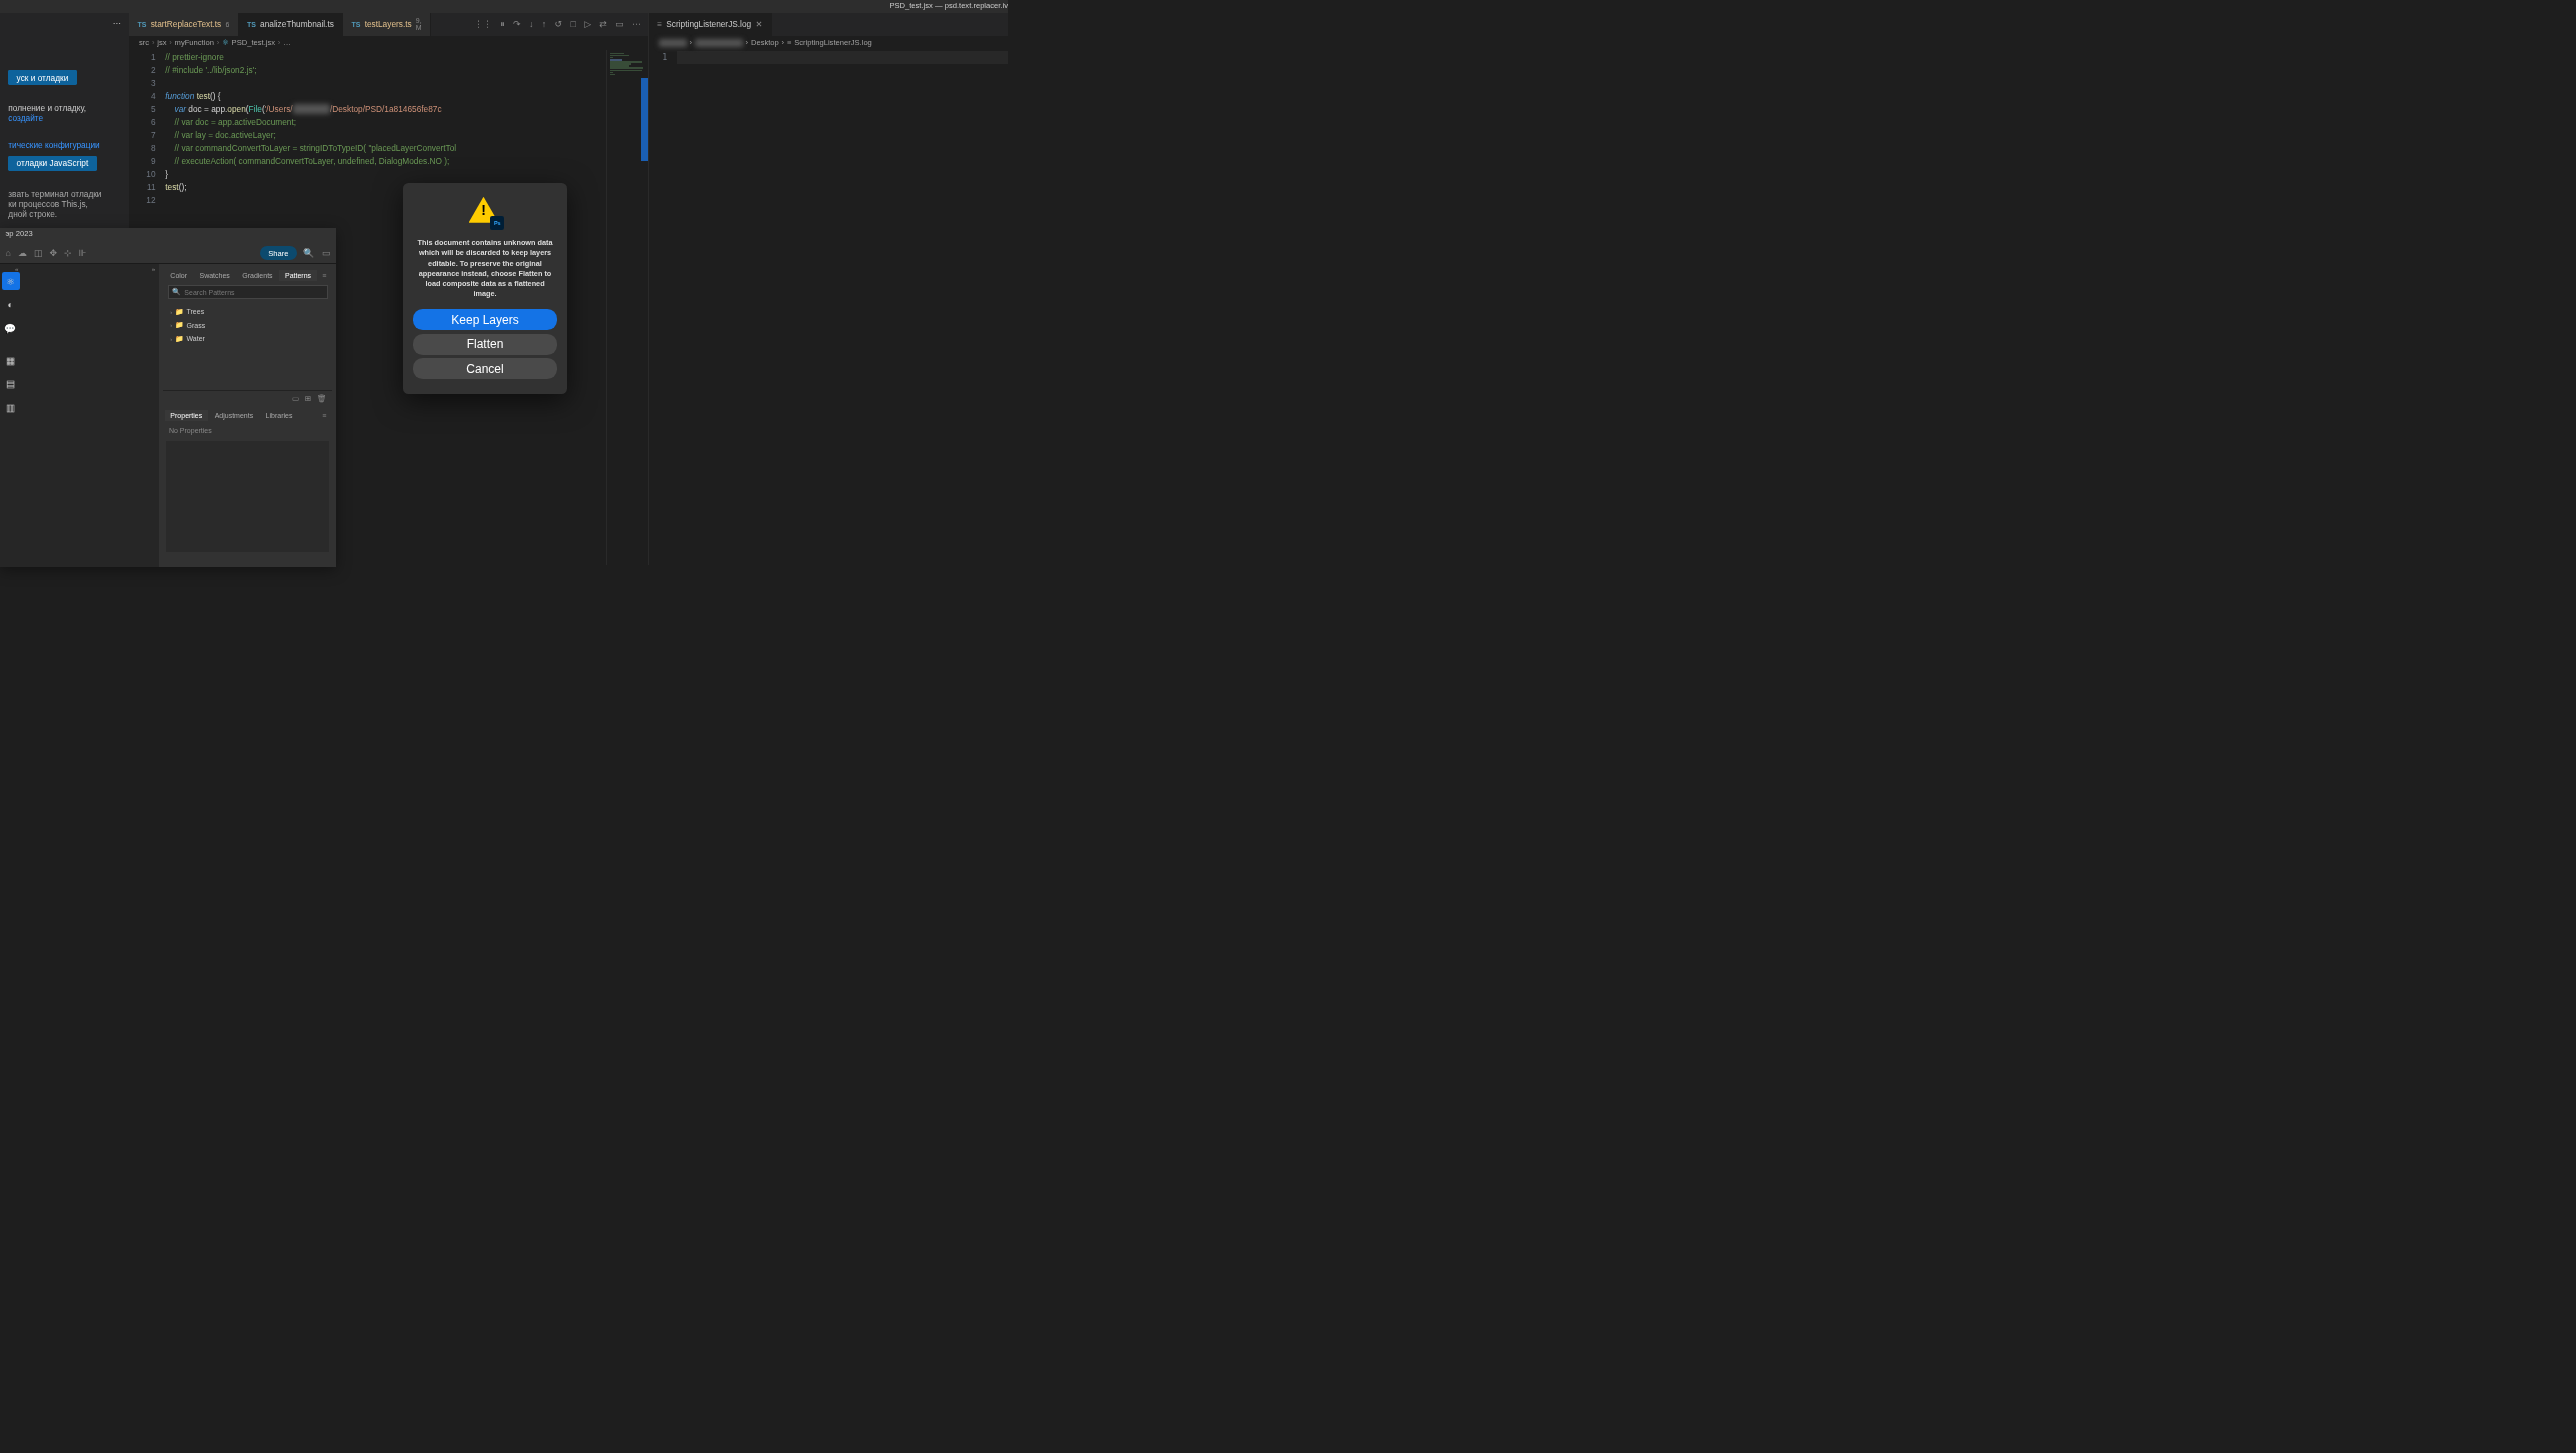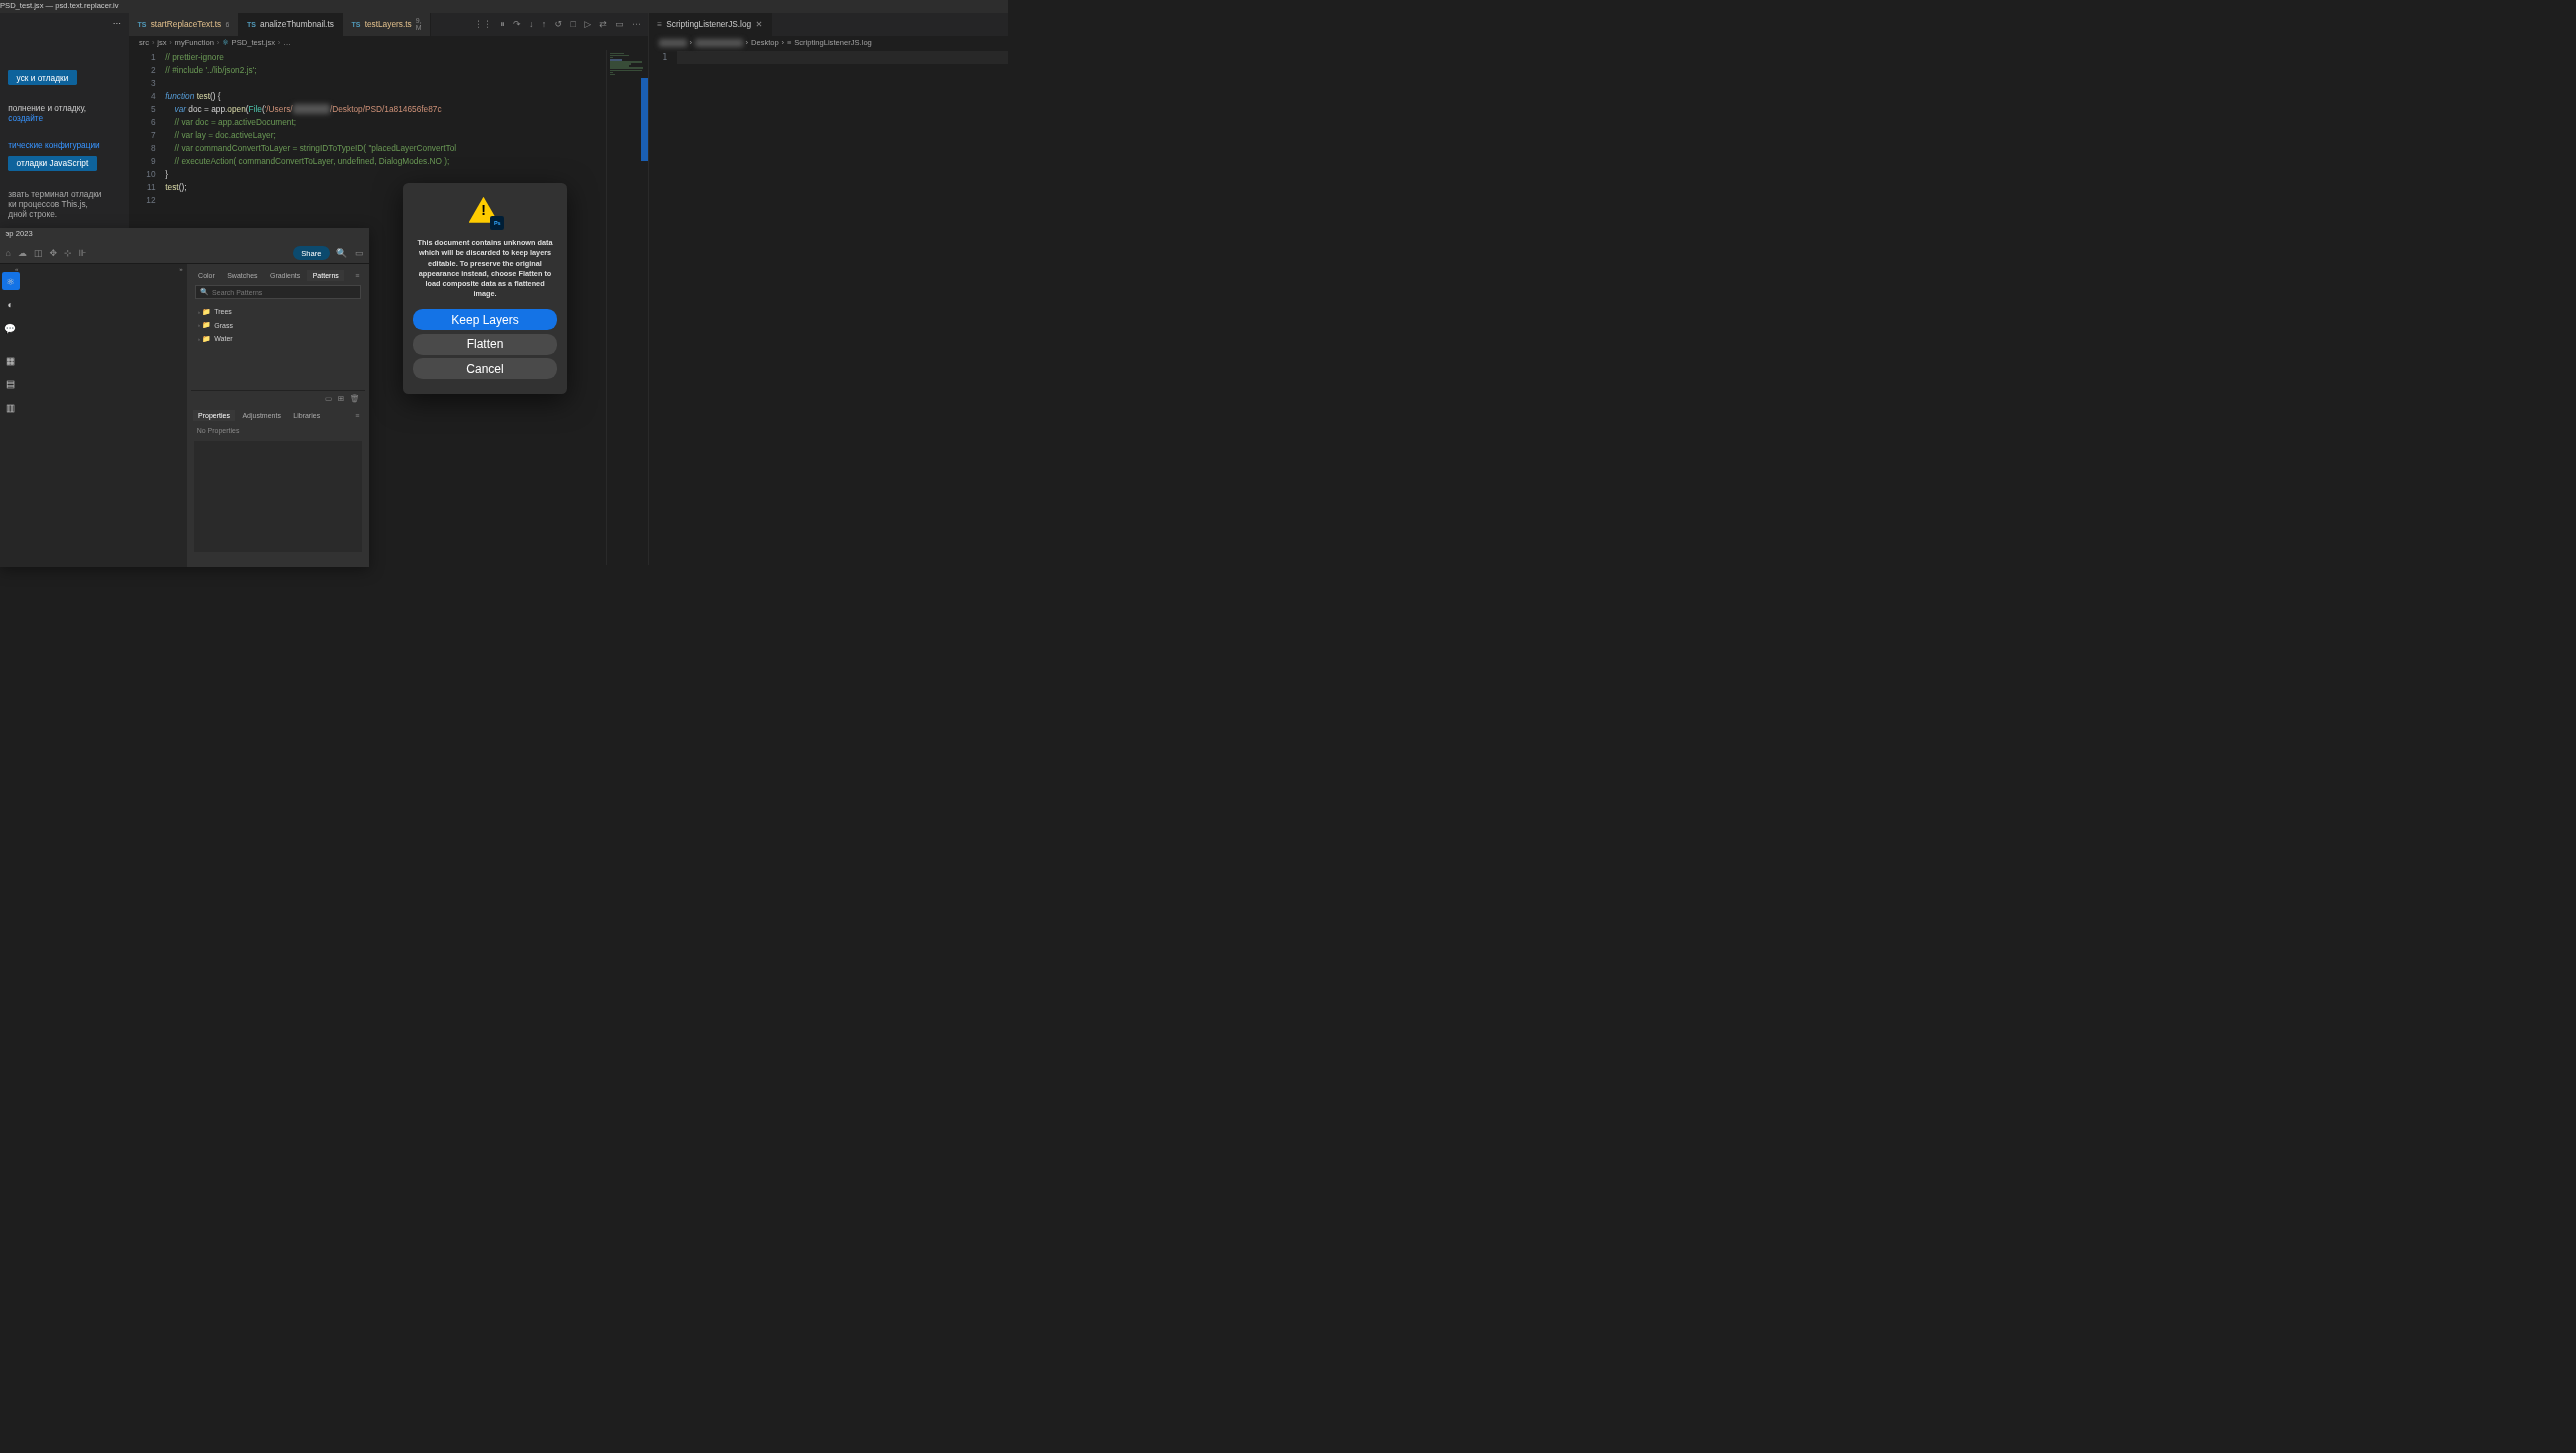--- a/index.html
+++ b/index.html
@@ -1,17 +1,17 @@
 <!DOCTYPE html>
 <html style="font-size:11px"><head>
 <meta charset="utf-8">
 <style>
 * { margin: 0; padding: 0; box-sizing: border-box; font-family: -apple-system, "Segoe UI", sans-serif; }
 body { background: #1e1e1e; color: #ccc; overflow: hidden; width: 1008px; height: 565px; font-size: 8.3px; }
-.title-bar { height: 12.5px; background: #2d2d2d; text-align: left; font-size: 7.6px; color: #ccc; line-height: 12.5px; position: relative; }
+.title-bar { height: 12.5px; background: #2d2d2d; text-align: right; font-size: 7.6px; color: #ccc; line-height: 12.5px; position: relative; }
 .app { display: flex; height: calc(100% - 12.5px); }
 .left-panel { width: 138px; background: #252526; padding: 2.8px 0; }
 .ellipsis-btn { text-align: right; padding: 2.8px 8.3px; color: #ccc; cursor: pointer; }
 .debug-section { padding: 5.5px 8.3px; font-size: 8.3px; color: #ccc; margin-top: 28px; }
 .debug-btn { background: #0e639c; color: #fff; padding: 2.8px 8.3px; font-size: 8.3px; margin: 5.5px 0; display: inline-block; cursor: pointer; border-radius: 1.4px; }
 .link { color: #3794ff; cursor: pointer; }
 .main { flex: 1; display: flex; }
 .editor-pane { flex: 1; display: flex; flex-direction: column; background: #1e1e1e; position: relative; }
 .tabs { display: flex; background: #252526; height: 23px; gap: 36px; }
 .tab { display: flex; align-items: center; padding: 0 8.3px; font-size: 8.3px; background: #2d2d2d; border-right: 0.7px solid #1e1e1e; cursor: pointer; gap: 4.2px; }
@@ -36,21 +36,21 @@
 .minimap-content { position: absolute; top: 2.8px; left: 2.8px; right: 2.8px; }
 .minimap-line { height: 1.4px; margin-bottom: 0.7px; background: #4a6a4a; opacity: 0.6; }
 .scroll-marker { position: absolute; right: 0; top: 28px; width: 7px; height: 83px; background: #1a5fb4; }
 .right-pane { width: 360px; background: #1e1e1e; border-left: 0.7px solid #2a2a2a; display: flex; flex-direction: column; }
 .right-tabs { display: flex; background: #252526; height: 23px; }
 .right-breadcrumb { display: flex; align-items: center; padding: 2.8px 9.7px; font-size: 7.6px; color: #a0a0a0; gap: 2.8px; }
 .right-code { display: flex; }
 .right-gutter { width: 28px; text-align: right; padding-right: 9.7px; color: #6e7681; font-family: Menlo, Consolas, monospace; font-size: 8.3px; line-height: 13px; padding-top: 1.4px; }
 
 
-.ps-window { position: absolute; top: 228px; left: 0; width: 369px; height: 339px; background: #323232; box-shadow: 0 2.8px 14px rgba(0,0,0,0.4); z-index: 5; }
+.ps-window { position: absolute; top: 228px; left: 0; width: 336px; height: 339px; background: #323232; box-shadow: 0 2.8px 14px rgba(0,0,0,0.4); z-index: 5; }
 .ps-titlebar { height: 15px; background: #323232; padding: 1.4px 5.5px; font-size: 7.6px; color: #ccc; }
 .ps-toolbar { height: 21px; background: #323232; display: flex; align-items: center; padding: 0 5.5px; gap: 7px; border-bottom: 0.7px solid #1a1a1a; }
 .ps-tool-icon { color: #888; font-size: 9px; cursor: pointer; }
 .ps-share { margin-left: auto; background: #0c4a6e; color: #fff; padding: 2.1px 8.3px; font-size: 7.6px; border-radius: 7px; cursor: pointer; }
 .ps-body { display: flex; height: calc(100% - 36px); }
 .ps-canvas { width: 187px; background: #262626; position: relative; }
 .ps-arrows { position: absolute; top: 1.4px; font-size: 6.2px; color: #888; }
 .ps-left-tools { position: absolute; top: 8.3px; left: 0; width: 21px; display: flex; flex-direction: column; align-items: center; gap: 5.5px; }
 .ps-ltool { width: 18px; height: 18px; display: flex; align-items: center; justify-content: center; color: #ccc; font-size: 9.7px; cursor: pointer; }
 .ps-ltool.active { background: #1473e6; border-radius: 2.1px; }

